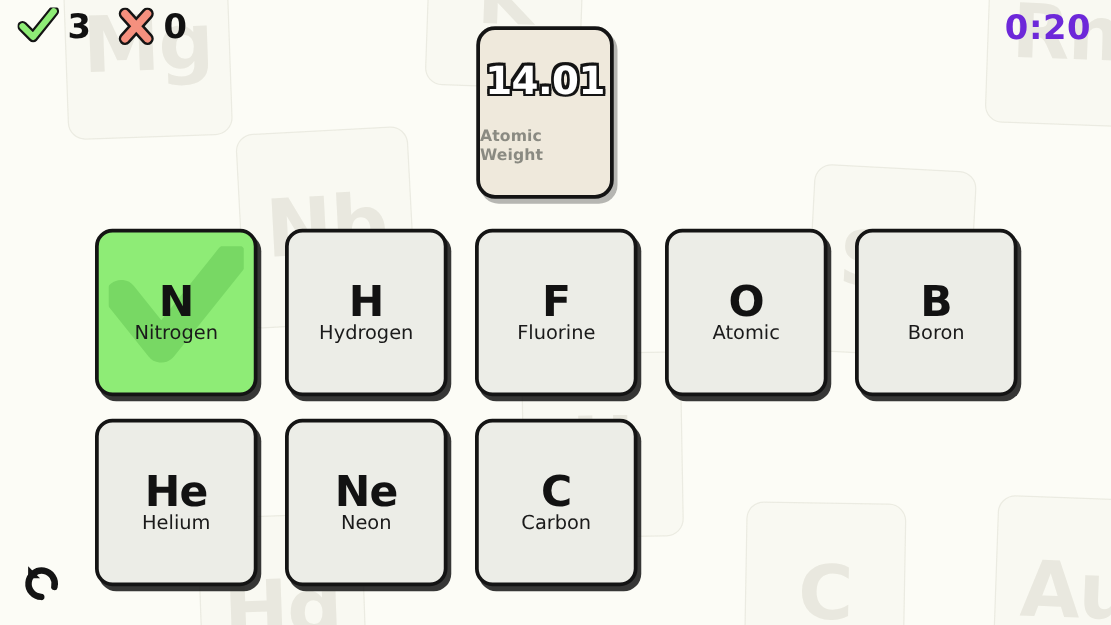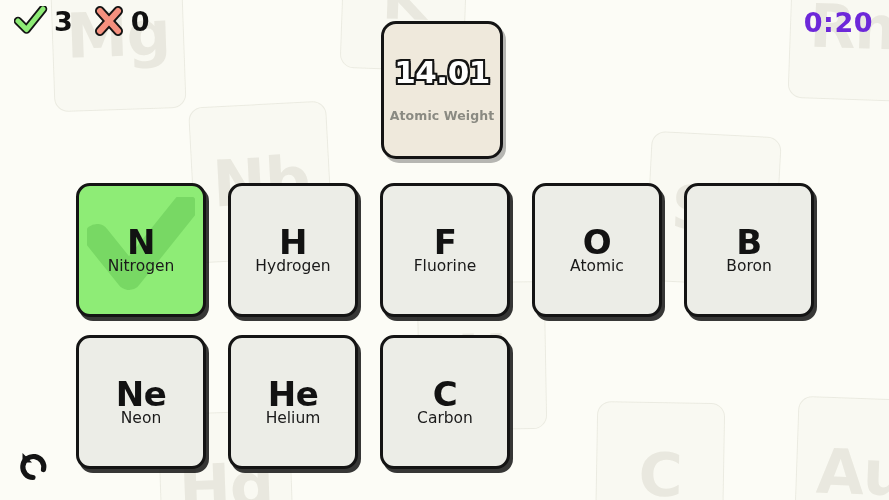--- a/index.html
+++ b/index.html
@@ -80,21 +80,21 @@
     color: #6d28d9;
     letter-spacing: 0.5px;
     pointer-events: auto;
   }
 
   
   #prompt-card {
     position: absolute;
     left: 381px;
     top: 21px;
-    width: 122px;
+    width: 110px;
     height: 138px;
     background: #efe9dc;
     border: 3.5px solid #141414;
     border-radius: 15px;
     box-shadow: 3px 4px 0 rgba(20,20,20,0.30);
     display: flex;
     flex-direction: column;
     align-items: center;
     justify-content: center;
     z-index: 4;
@@ -284,26 +284,26 @@
     </div>
     <div class="tile">
       <div class="symbol">O</div>
       <div class="name">Atomic</div>
     </div>
     <div class="tile">
       <div class="symbol">B</div>
       <div class="name">Boron</div>
     </div>
     <div class="tile">
+      <div class="symbol">He</div>
+      <div class="name">Helium</div>
+    </div>
+    <div class="tile">
       <div class="symbol">Ne</div>
       <div class="name">Neon</div>
-    </div>
-    <div class="tile">
-      <div class="symbol">He</div>
-      <div class="name">Helium</div>
     </div>
     <div class="tile">
       <div class="symbol">C</div>
       <div class="name">Carbon</div>
     </div>
   </div>
 
 <button id="undo-button">
   <span>
     <svg width="34" height="32" viewBox="0 0 34 32" aria-hidden="true">

